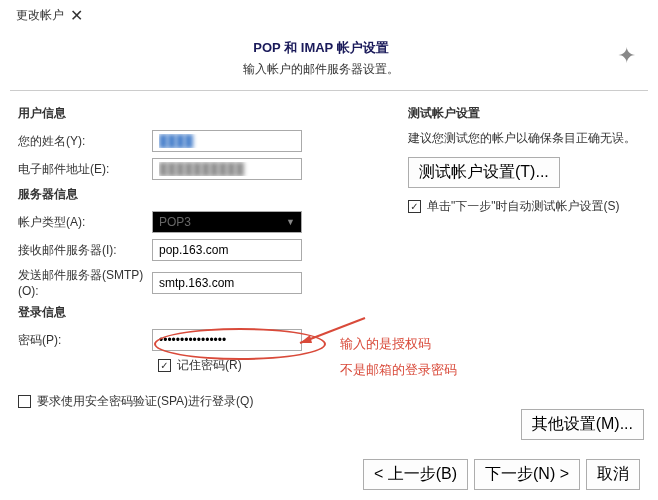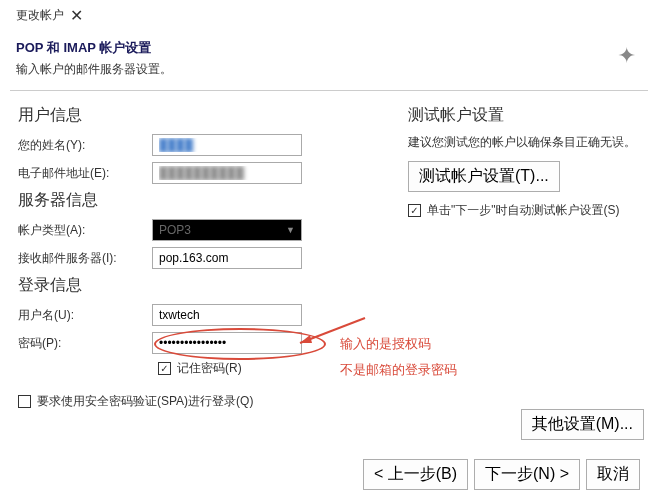--- a/index.html
+++ b/index.html
@@ -1,28 +1,28 @@
 <!DOCTYPE html>
 <html><head>
   <meta charset="utf-8">
   <style>
     * { box-sizing: border-box; margin: 0; padding: 0; }
     body { font-family: "Microsoft YaHei", "Segoe UI", sans-serif; font-size: 12px; background: #fff; width: 658px; height: 500px; position: relative; color: #333; }
     .titlebar { display: flex; justify-content: flex-start; align-items: center; padding: 6px 16px; border-bottom: none; }
     .titlebar-title { font-size: 12px; }
     .close-x { font-size: 16px; cursor: pointer; padding: 0 6px; }
-    .header { padding: 8px 32px 12px 16px; position: relative; }
+    .header { padding: 8px 32px 12px 16px; position: relative; text-align: center; }
     .header-title { font-weight: bold; font-size: 13px; color: #1a1a5a; }
     .header-sub { font-size: 12px; color: #333; margin-top: 4px; }
     .cursor-star { position: absolute; right: 22px; top: 12px; font-size: 22px; color: #888; }
     .divider { border-top: 1px solid #ccc; margin: 0 10px; }
     .content { display: flex; padding: 14px 18px 10px 18px; gap: 30px; position: relative; }
     .left-col { width: 360px; }
     .right-col { flex: 1; }
-    .section-title { font-weight: normal; font-size: 16px; margin-bottom: 8px; margin-top: 6px; }
+    .section-title { font-weight: bold; font-size: 12px; margin-bottom: 8px; margin-top: 6px; }
     .section-title:first-child { margin-top: 0; }
     .form-row { display: flex; align-items: center; margin-bottom: 6px; }
     .form-label { width: 134px; font-size: 12px; color: #333; }
     .form-input { width: 150px; height: 22px; border: 1px solid #aaa; padding: 0 6px; font-size: 12px; background: #fff; }
     .form-input.blurred { color: transparent; text-shadow: 0 0 4px rgba(60,120,200,0.9); background: #fff; }
     .form-input.blurred2 { color: transparent; text-shadow: 0 0 4px rgba(120,120,120,0.8); }
     .form-select { width: 150px; height: 22px; border: 1px solid #aaa; background: #000000; padding: 0 6px; font-size: 12px; display: flex; align-items: center; justify-content: space-between; color: #666; }
     .right-note { font-size: 12px; margin-bottom: 10px; }
     .btn { background: #fdfdfd; border: 1px solid #adadad; padding: 4px 10px; font-size: 16px; cursor: pointer; }
     .checkbox-row { display: flex; align-items: center; gap: 6px; margin-top: 10px; font-size: 12px; }
@@ -71,26 +71,26 @@
       <div class="form-label">帐户类型(A):</div>
       <div class="form-select">
         <span>POP3</span>
         <span class="chevron">▼</span>
       </div>
     </div>
     <div class="form-row">
       <div class="form-label">接收邮件服务器(I):</div>
       <input class="form-input" value="pop.163.com" style="">
     </div>
+    <div class="form-row">
+      <div class="form-label">发送邮件服务器(SMTP)(O):</div>
+      <input class="form-input" value="smtp.163.com" style="">
+    </div>
 
     <div class="section-title">登录信息</div>
-    <div class="form-row">
-      <div class="form-label">用户名(U):</div>
-      <input class="form-input" value="txwtech" style="">
-    </div>
     <div class="form-row">
       <div class="form-label">密码(P):</div>
       <input class="form-input" type="password" value="****************" style="">
     </div>
     <div class="remember-row">
       <span class="checkbox checked"></span>
       <span>记住密码(R)</span>
     </div>
   </div>
 

